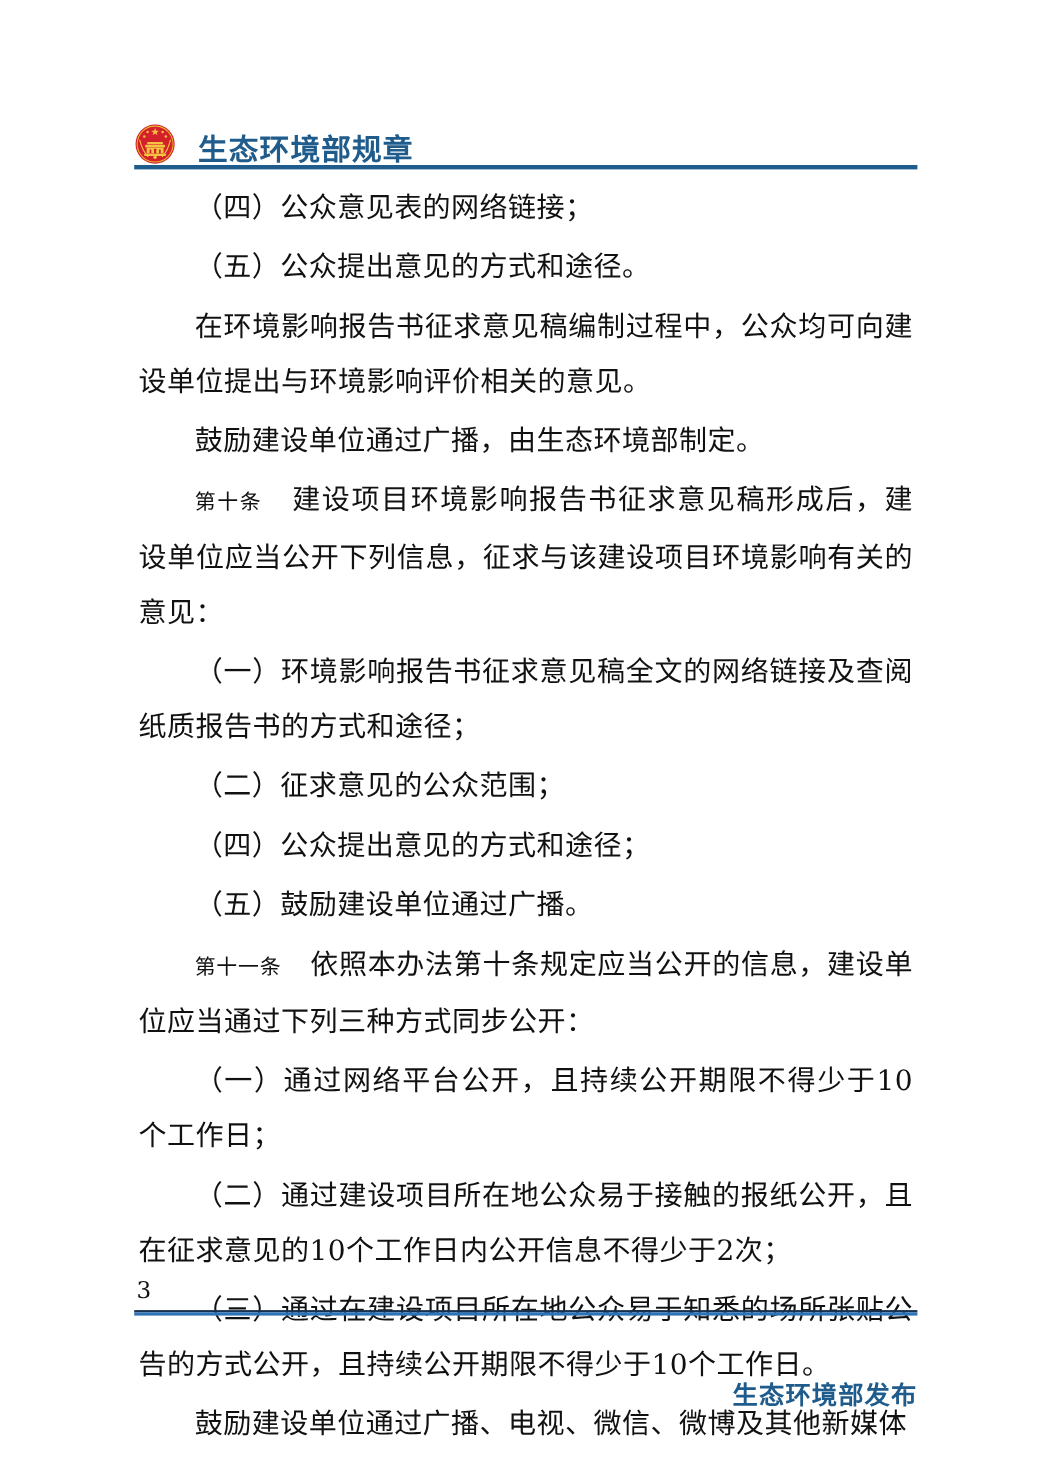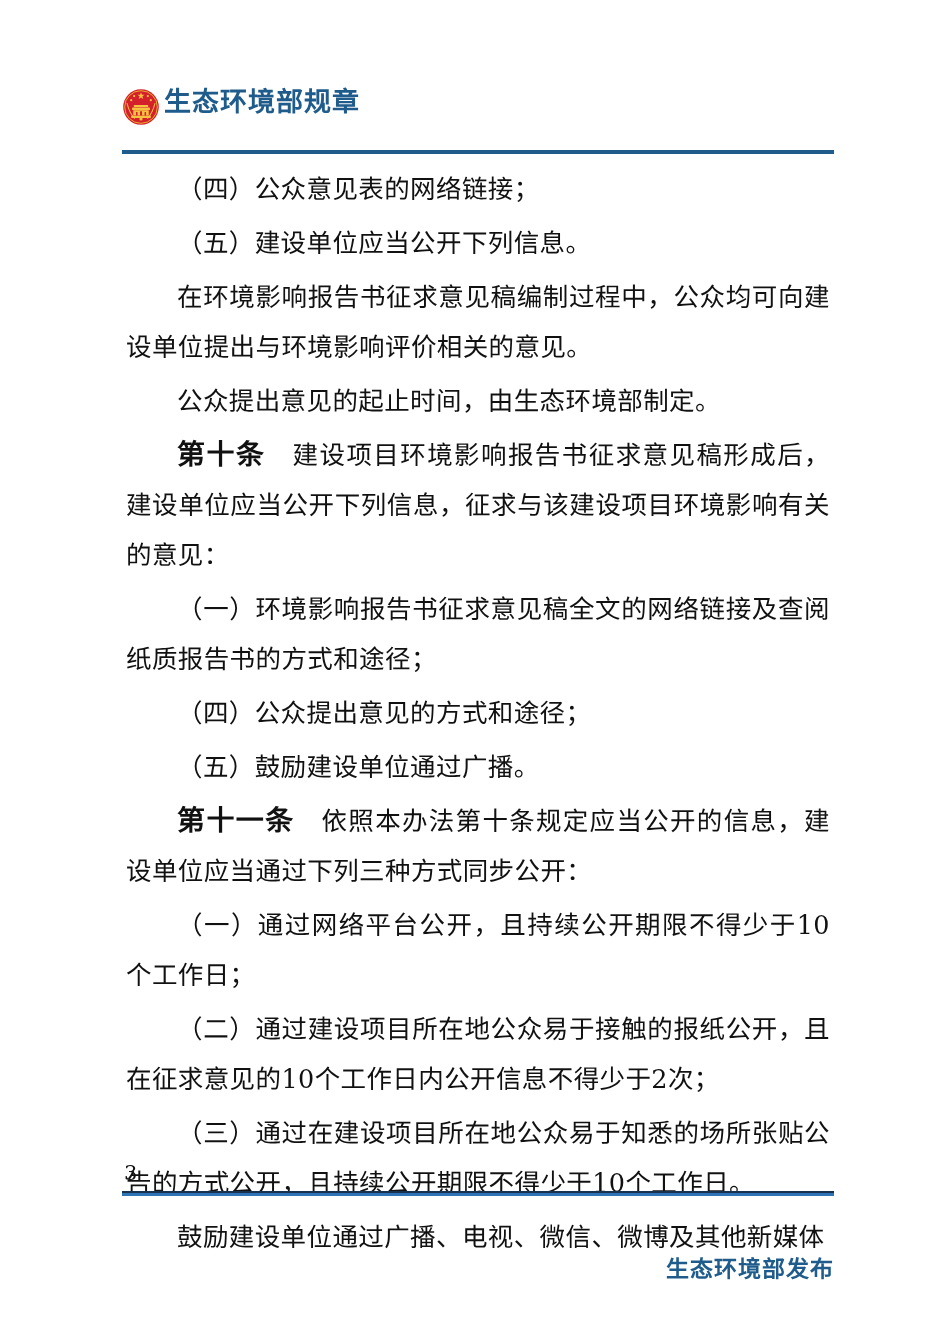--- a/index.html
+++ b/index.html
@@ -26,22 +26,22 @@
   }
 
   
   .header {
     position: absolute;
     left: 122px;
     top: 88px;
     width: 712px;
     height: 62px;
     display: flex;
-    align-items: flex-start;
-    gap: 4px;
+    align-items: flex-end;
+    gap: 20px;
   }
 
   .emblem {
     width: 38px;
     height: 38px;
     flex: 0 0 38px;
     position: relative;
     display: block;
   }
 
@@ -88,22 +88,22 @@
     text-indent: 51px;
   }
 
   
   .para.item {
     text-indent: 51px;
   }
 
   .article-label {
     font-family: "DejaVu Sans", "Liberation Sans", sans-serif;
-    font-weight: bold;
-    font-size: 28px;
+    font-weight: normal;
+    font-size: 19px;
     letter-spacing: 0.5px;
   }
 
   .gap {
     display: inline-block;
     width: 26px;
   }
 
   
   .page-number {
@@ -192,25 +192,26 @@
         </g>
       </svg>
     </span>
     <span class="header-title">生态环境部规章</span>
   </div>
 
   <div class="header-rule"></div>
 
   <div class="content">
       <p class="para item">（四）公众意见表的网络链接；</p>
-      <p class="para item">（五）建设单位应当公开下列信息。</p>
+      <p class="para item">（五）公众提出意见的方式和途径。</p>
       <p class="para indent">在环境影响报告书征求意见稿编制过程中，公众均可向建设单位提出与环境影响评价相关的意见。</p>
-      <p class="para indent">公众提出意见的起止时间，由生态环境部制定。</p>
+      <p class="para indent">鼓励建设单位通过广播，由生态环境部制定。</p>
       <p class="para indent"><span class="article-label">第十条</span><span class="gap"></span><span>建设项目环境影响报告书征求意见稿形成后，建设单位应当公开下列信息，征求与该建设项目环境影响有关的意见：</span></p>
       <p class="para item">（一）环境影响报告书征求意见稿全文的网络链接及查阅纸质报告书的方式和途径；</p>
+      <p class="para item">（二）征求意见的公众范围；</p>
       <p class="para item">（四）公众提出意见的方式和途径；</p>
       <p class="para item">（五）鼓励建设单位通过广播。</p>
       <p class="para indent"><span class="article-label">第十一条</span><span class="gap"></span><span>依照本办法第十条规定应当公开的信息，建设单位应当通过下列三种方式同步公开：</span></p>
       <p class="para item">（一）通过网络平台公开，且持续公开期限不得少于10个工作日；</p>
       <p class="para item">（二）通过建设项目所在地公众易于接触的报纸公开，且在征求意见的10个工作日内公开信息不得少于2次；</p>
       <p class="para item">（三）通过在建设项目所在地公众易于知悉的场所张贴公告的方式公开，且持续公开期限不得少于10个工作日。</p>
       <p class="para indent">鼓励建设单位通过广播、电视、微信、微博及其他新媒体</p>
     </div>
 
   <div class="page-number">3</div>

